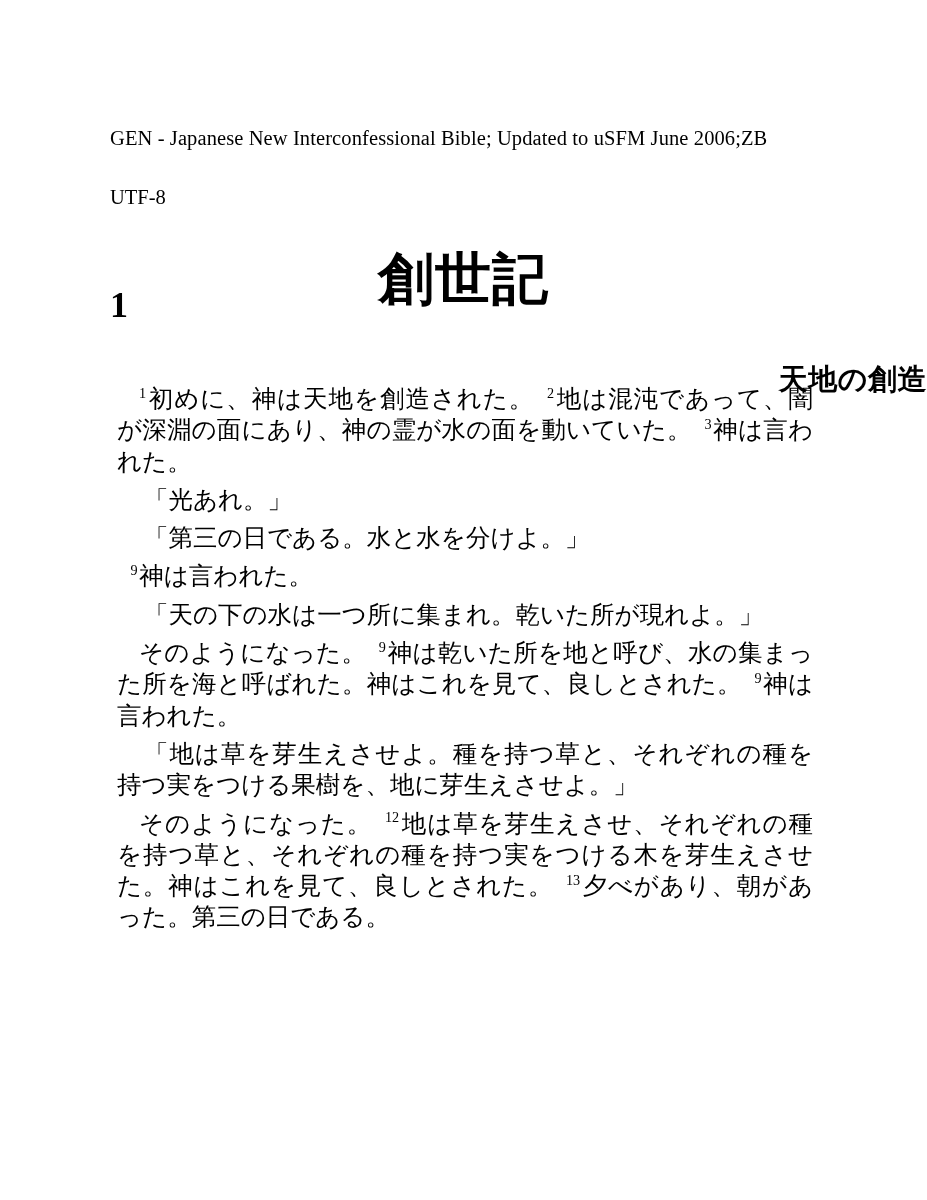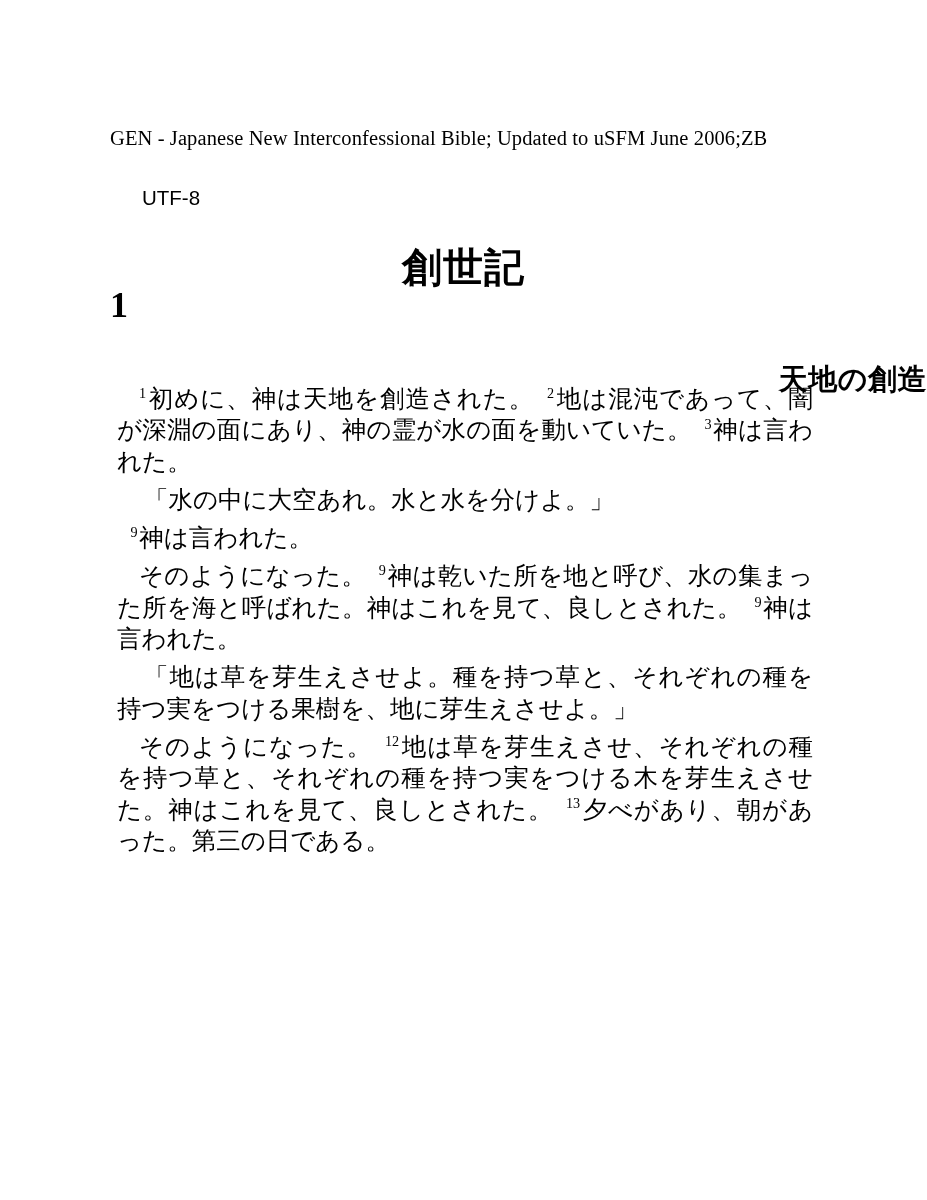--- a/index.html
+++ b/index.html
@@ -35,32 +35,31 @@
     font-family: "Liberation Serif", "DejaVu Serif", serif;
     letter-spacing: 0.1px;
     white-space: pre-line;
   }
   .doc-encoding {
     position: absolute;
     left: 110px;
     top: 185px;
     font-size: 20.5px;
     line-height: 25.5px;
-    font-family: Liberation Sans, sans-serif;
-    margin-left: 32px;
+    font-family: Liberation Serif, serif;
   }
 
   
   .book-title {
     position: absolute;
     left: 0;
     top: 216px;
     width: 927px;
     text-align: center;
-    font-size: 40px;
+    font-size: 56px;
     line-height: 48px;
     font-weight: bold;
     font-family: "DejaVu Serif", "Liberation Serif", serif;
     letter-spacing: 1px;
   }
 
   
   .chapter-number {
     position: absolute;
     left: 110px;
@@ -141,28 +140,30 @@
   <h1 class="book-title">創世記</h1>
 
   <div class="chapter-number">1</div>
 
   <h2 class="section-heading">天地の創造</h2>
 
   <div class="scripture-body">
 
     <p class="para"><span class="vnum">1</span><span>初めに、神は天地を創造された。</span><span class="vgap"></span><span class="vnum">2</span><span>地は混沌であって、闇が深淵の面にあり、神の霊が水の面を動いていた。</span><span class="vgap"></span><span class="vnum">3</span><span>神は言われた。</span></p>
 
+    <p class="para quote"><span>「光あれ。」</span></p>
 
 
 
-    <p class="para quote"><span>「水の中に大空あれ。水と水を分けよ。」</span></p>
+    <p class="para quote"><span>「第三の日である。水と水を分けよ。」</span></p>
 
 
     <p class="para tight"><span class="vnum">9</span><span>神は言われた。</span></p>
 
+    <p class="para quote"><span>「天の下の水は一つ所に集まれ。乾いた所が現れよ。」</span></p>
 
     <p class="para"><span>そのようになった。</span><span class="vgap"></span><span class="vnum">9</span><span>神は乾いた所を地と呼び、水の集まった所を海と呼ばれた。神はこれを見て、良しとされた。</span><span class="vgap"></span><span class="vnum">9</span><span>神は言われた。</span></p>
 
     <p class="para quote"><span>「地は草を芽生えさせよ。種を持つ草と、それぞれの種を持つ実をつける果樹を、地に芽生えさせよ。」</span></p>
 
     <p class="para"><span>そのようになった。</span><span class="vgap"></span><span class="vnum">12</span><span>地は草を芽生えさせ、それぞれの種を持つ草と、それぞれの種を持つ実をつける木を芽生えさせた。神はこれを見て、良しとされた。</span><span class="vgap"></span><span class="vnum">13</span><span>夕べがあり、朝があった。第三の日である。</span></p>
 
   </div>
 
 </div>

